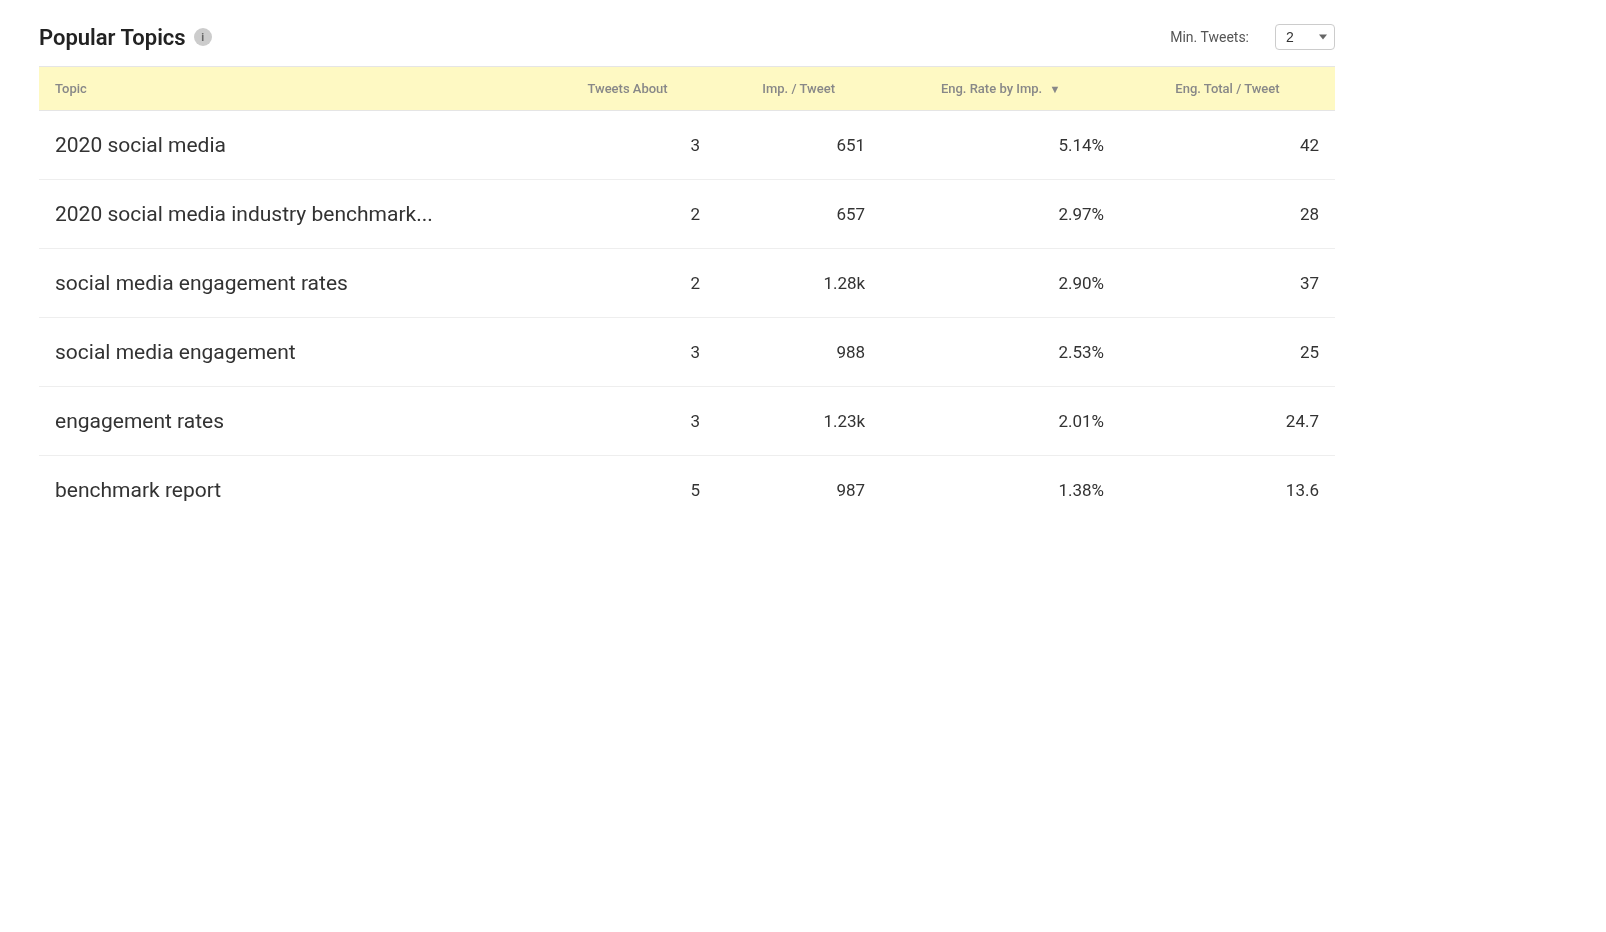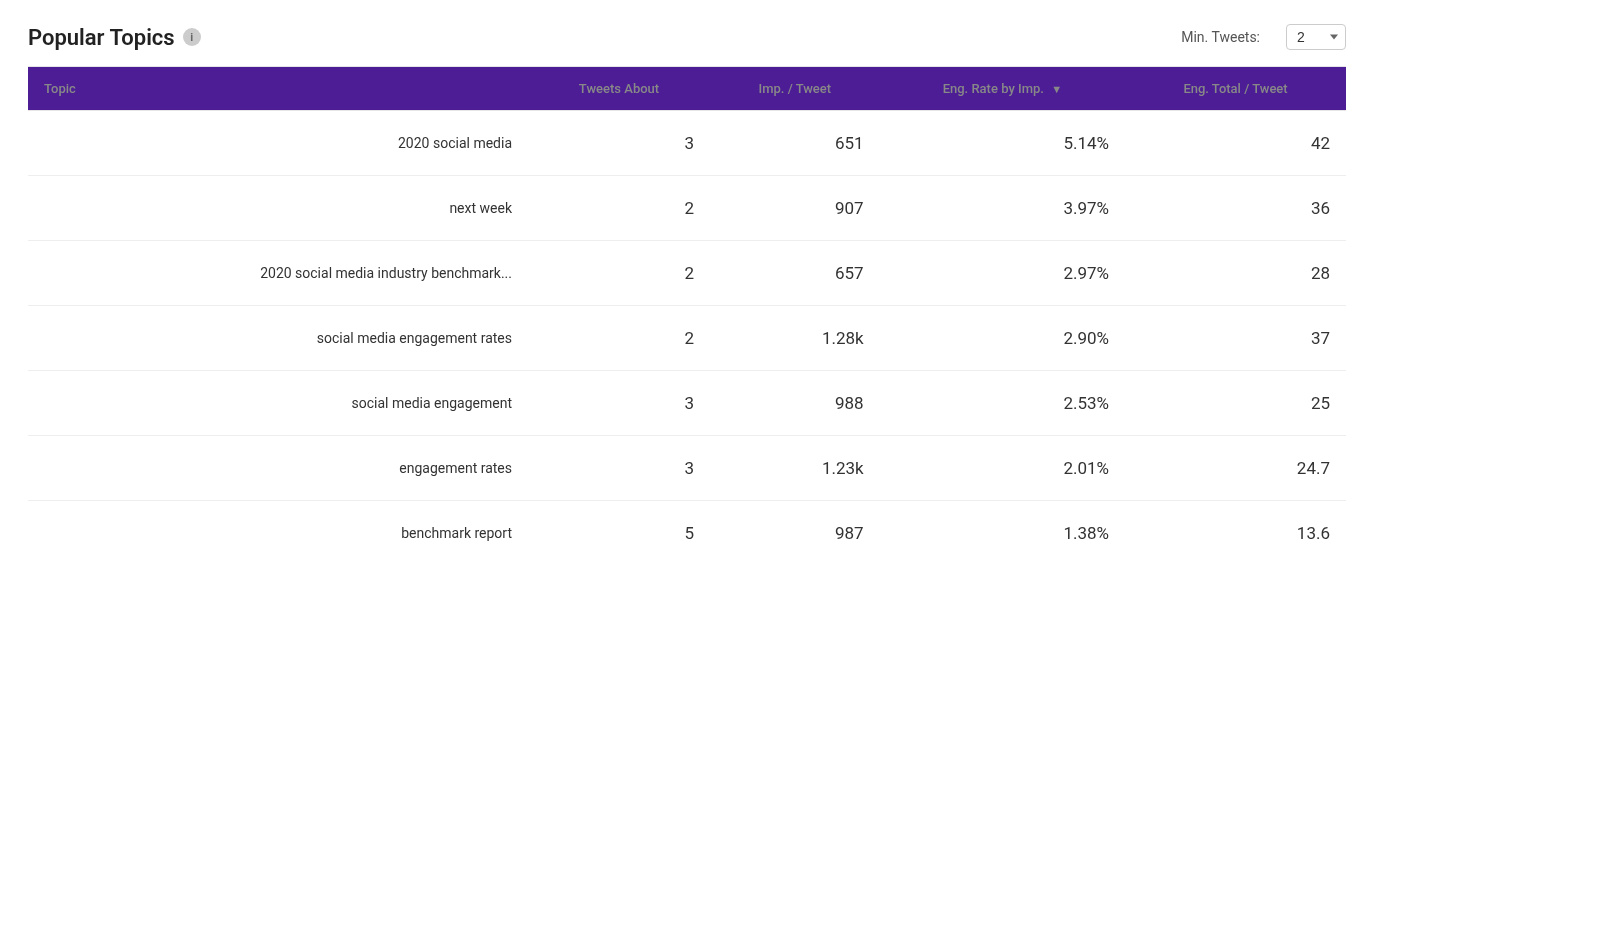--- a/index.html
+++ b/index.html
@@ -12,21 +12,21 @@
       font-family: -apple-system, BlinkMacSystemFont, 'Segoe UI', Roboto, Helvetica, Arial, sans-serif;
       background: #ffffff;
       color: #333333;
       font-size: 16px;
     }
 
     .container {
       width: 1374px;
       min-height: 932px;
       background: #ffffff;
-      padding: 24px 28px;
+      padding: 24px 39px;
     }
 
     .header {
       display: flex;
       align-items: center;
       justify-content: space-between;
       margin-bottom: 16px;
     }
 
     .header-left {
@@ -106,21 +106,21 @@
       background: #e5e5e5;
       margin-bottom: 0;
     }
 
     .table {
       width: 100%;
       border-collapse: collapse;
     }
 
     .table thead tr {
-      background: #4c1d95;
+      background: #fef9c3;
     }
 
     .table thead th {
       padding: 14px 16px;
       font-size: 13px;
       font-weight: 500;
       color: #888888;
       text-align: center;
       border-bottom: 1px solid #e5e5e5;
     }
@@ -146,22 +146,22 @@
     }
 
     .table tbody td {
       padding: 22px 16px;
       font-size: 17px;
       color: #333333;
       text-align: right;
     }
 
     .table tbody td:first-child {
-      text-align: right;
-      font-size: 14px;
+      text-align: left;
+      font-size: 21px;
       color: #333333;
     }
   </style>
 </head>
 <body>
 
 <div class="container">
   <div class="header">
     <div class="header-left">
       <span class="title">Popular Topics</span>
@@ -206,27 +206,20 @@
     </thead>
     <tbody id="table-body">
     <tr>
           <td>2020 social media</td>
           <td>3</td>
           <td>651</td>
           <td>5.14%</td>
           <td>42</td>
         </tr>
         <tr>
-          <td>next week</td>
-          <td>2</td>
-          <td>907</td>
-          <td>3.97%</td>
-          <td>36</td>
-        </tr>
-        <tr>
           <td>2020 social media industry benchmark...</td>
           <td>2</td>
           <td>657</td>
           <td>2.97%</td>
           <td>28</td>
         </tr>
         <tr>
           <td>social media engagement rates</td>
           <td>2</td>
           <td>1.28k</td>

